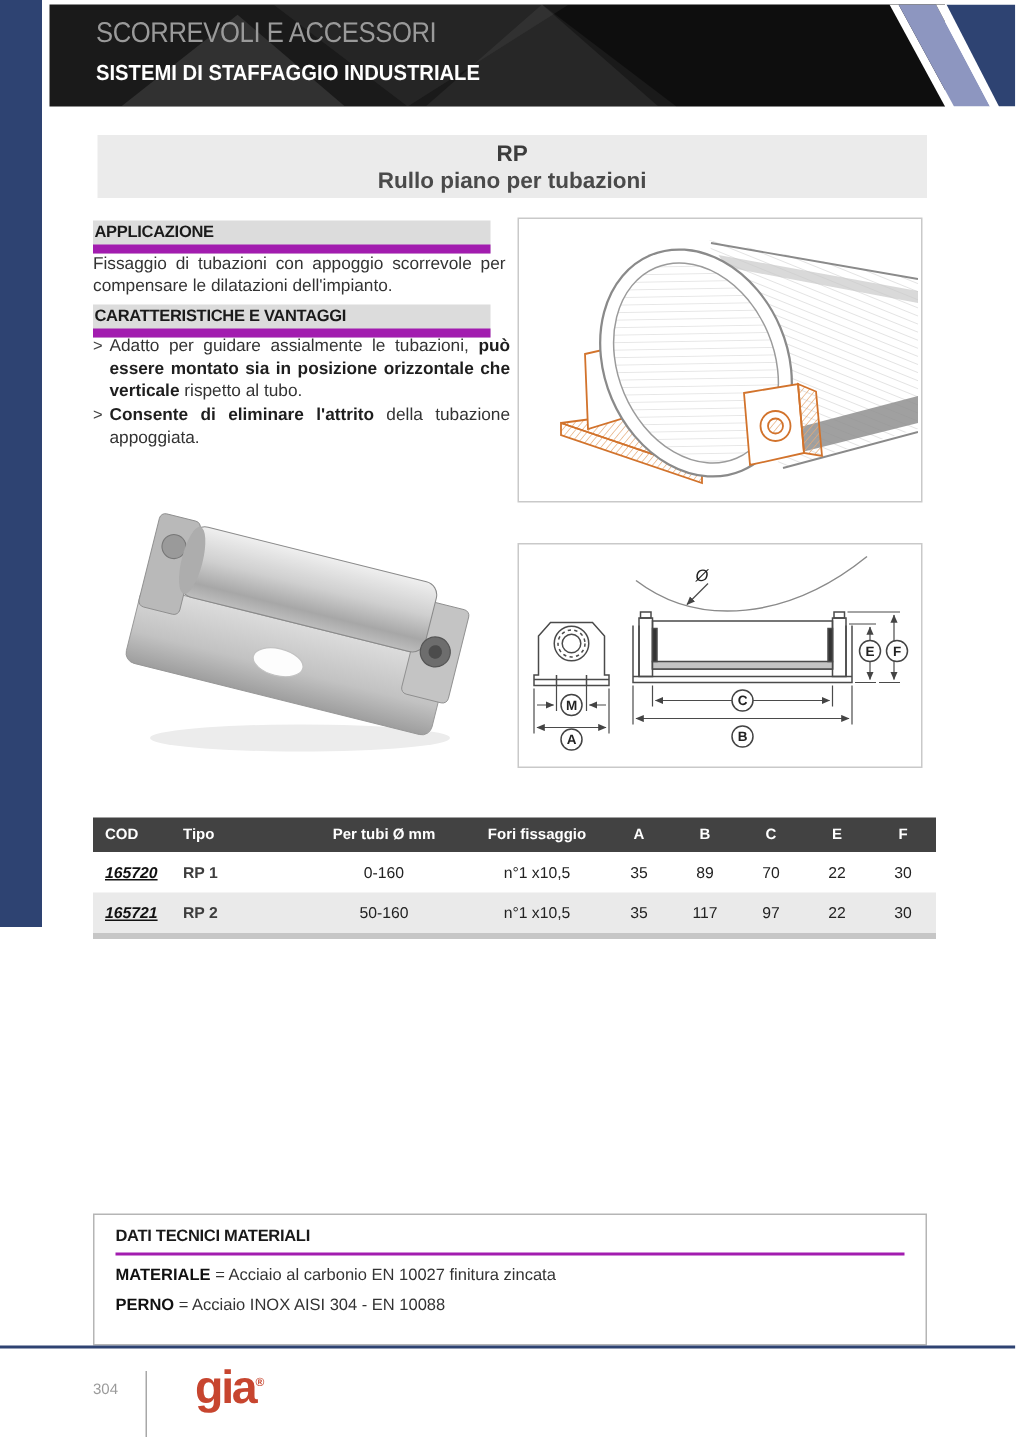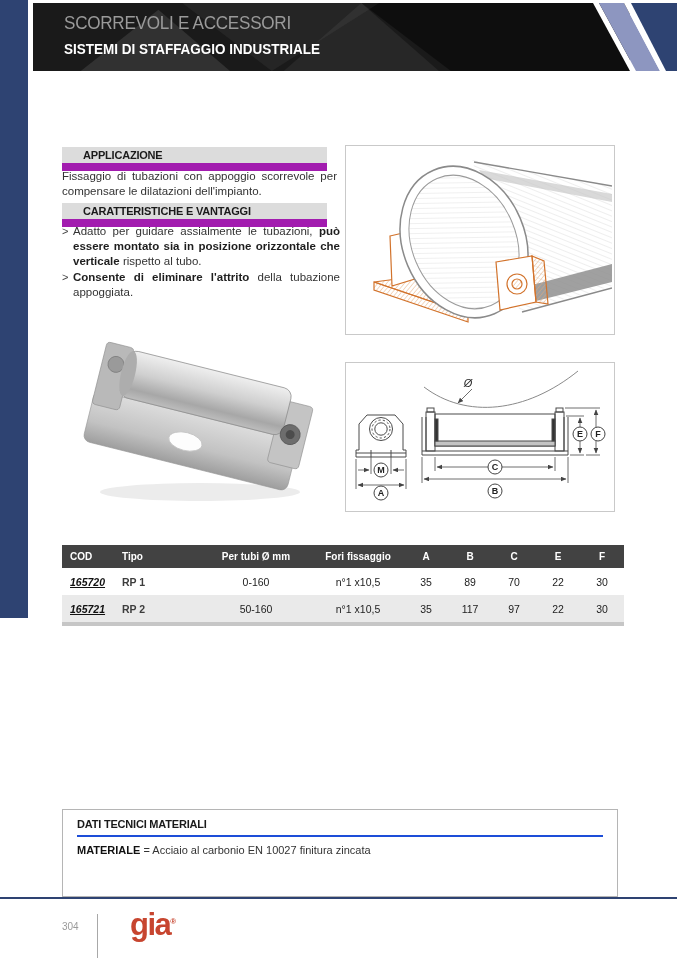--- a/index.html
+++ b/index.html
@@ -22,22 +22,22 @@
               transform:scaleX(.93);transform-origin:left center;white-space:nowrap;}
   .corner{position:absolute;left:556px;top:3px;}
 
   
   .titleband{position:absolute;left:65px;top:90px;width:553px;height:42px;background:var(--title-band-bg,#ebebeb);
              text-align:center;}
   .titleband .code{font-size:15px;font-weight:bold;color:#3c3c3c;margin-top:4px;line-height:18px;}
   .titleband .sub{font-size:15px;font-weight:bold;color:#4a4a4a;line-height:18px;}
 
   
-  .band{position:absolute;left:62px;width:265px;background:var(--band-bg,#dcdcdc);border-bottom:8px solid #a21caf;
-        font-size:11px;font-weight:bold;color:#1a1a1a;padding:2px 0 2px 21px;box-sizing:border-box;letter-spacing:-.2px;}
+  .band{position:absolute;left:62px;width:265px;background:var(--band-bg,#dcdcdc);border-bottom:6px solid #a21caf;
+        font-size:11px;font-weight:bold;color:#1a1a1a;padding:2px 0 2px 1px;box-sizing:border-box;letter-spacing:-.2px;}
   .band.b1{top:147px;}
   .band.b2{top:203px;}
   .paragraph{position:absolute;left:62px;top:169px;width:275px;font-size:11.5px;line-height:15px;color:#333;
              text-align:justify;margin:0;}
   .bullets{position:absolute;left:62px;top:224px;width:278px;}
   .bullet{display:flex;margin-bottom:1px;}
   .bullet .marker{flex:0 0 11px;font-size:11px;color:#444;line-height:15px;}
   .bullet p{margin:0;font-size:11.5px;line-height:15px;color:#333;text-align:justify;}
   .bullet .bold{font-weight:bold;color:#1e1e1e;}
 
@@ -59,21 +59,21 @@
   .spec th:nth-child(n+5),.spec td:nth-child(n+5){width:44px;text-align:center;}
   .spec tbody tr:nth-child(1){background:#fff;}
   .spec tbody tr:nth-child(2){background:var(--row-alt,#eaeaea);}
   .spec td.cod{font-weight:bold;font-style:italic;color:#111;text-decoration:underline;}
   .spec td.tipo{font-weight:bold;color:#3d3d3d;}
 
   
   .databox{position:absolute;left:62px;top:809px;width:556px;height:88px;border:1px solid #b5b5b5;
            box-sizing:border-box;padding:8px 14px 0 14px;background:#fff;}
   .databox .dhead{font-size:11px;font-weight:bold;color:#1a1a1a;letter-spacing:-.2px;
-                  border-bottom:2px solid #1d4ed8;padding-bottom:5px;}
+                  border-bottom:2px solid #a21caf;padding-bottom:5px;}
   .databox .mline{margin:6px 0 0 0;font-size:11px;color:#333;line-height:14px;}
   .databox .mline .bold{font-weight:bold;color:#111;}
 
   
   .footline{position:absolute;left:0;top:897px;width:677px;height:2px;background:var(--navy,#2e4372);}
   .pagenum{position:absolute;left:62px;top:921px;font-size:10px;color:#9a9a9a;}
   .footdiv{position:absolute;left:97px;top:914px;width:1px;height:44px;background:#a8a8a8;}
   .logo{position:absolute;left:106px;top:907px;font-size:31px;font-weight:bold;letter-spacing:-1.5px;
         color:var(--accent-red,#c7452f);margin-left:24px;}
   .logo sup{font-size:8px;letter-spacing:0;}
@@ -96,20 +96,24 @@
     <div class="h2">SISTEMI DI STAFFAGGIO INDUSTRIALE</div>
   </header>
 
   <svg class="corner" width="121" height="68" viewBox="0 0 121 68">
     <polygon points="37,0 43,0 80,68 74,68" fill="#ffffff"></polygon>
     <polygon points="43,0 68,0 104,68 80,68" fill="#8d96c0"></polygon>
     <polygon points="68,0 75,0 110,68 104,68" fill="#ffffff"></polygon>
     <polygon points="75,0 121,0 121,68 110,68" fill="#2e4372"></polygon>
   </svg>
 
+  <div class="titleband">
+    <div class="code">RP</div>
+    <div class="sub">Rullo piano per tubazioni</div>
+  </div>
 
   <div class="band b1">APPLICAZIONE</div>
   <p class="paragraph">Fissaggio di tubazioni con appoggio scorrevole per compensare le dilatazioni dell'impianto.</p>
 
   <div class="band b2">CARATTERISTICHE E VANTAGGI</div>
   <div class="bullets">
       <div class="bullet">
         <span class="marker">&gt;</span>
         <p><span>Adatto per guidare assialmente le tubazioni, </span><span class="bold">può essere montato sia in posizione orizzontale che verticale</span><span> rispetto al tubo.</span></p>
       </div>
@@ -316,20 +320,21 @@
           <td class="dim">97</td>
           <td class="dim">22</td>
           <td class="dim">30</td>
         </tr>
       </tbody>
   </table>
 
   <div class="databox">
     <div class="dhead">DATI TECNICI MATERIALI</div>
     <p class="mline"><span class="bold">MATERIALE</span> <span>= Acciaio al carbonio EN 10027 finitura zincata</span></p>
+    <p class="mline"><span class="bold">PERNO</span> <span>= Acciaio INOX AISI 304 - EN 10088</span></p>
   </div>
 
   <div class="footline"></div>
   <div class="pagenum">304</div>
   <div class="footdiv"></div>
   <div class="logo"><span>gia</span><sup>®</sup></div>
 
 </div>
 
 </body></html>

